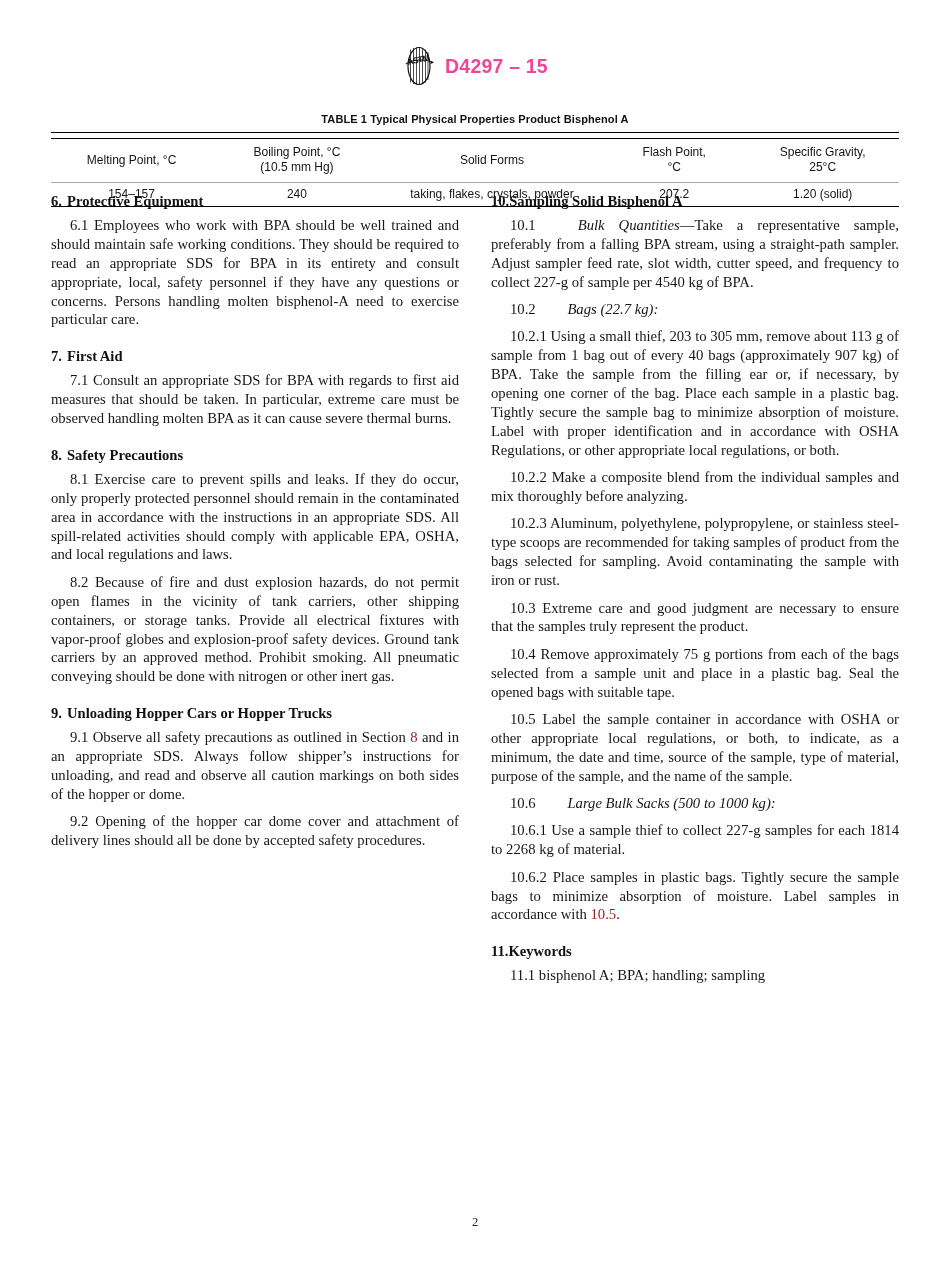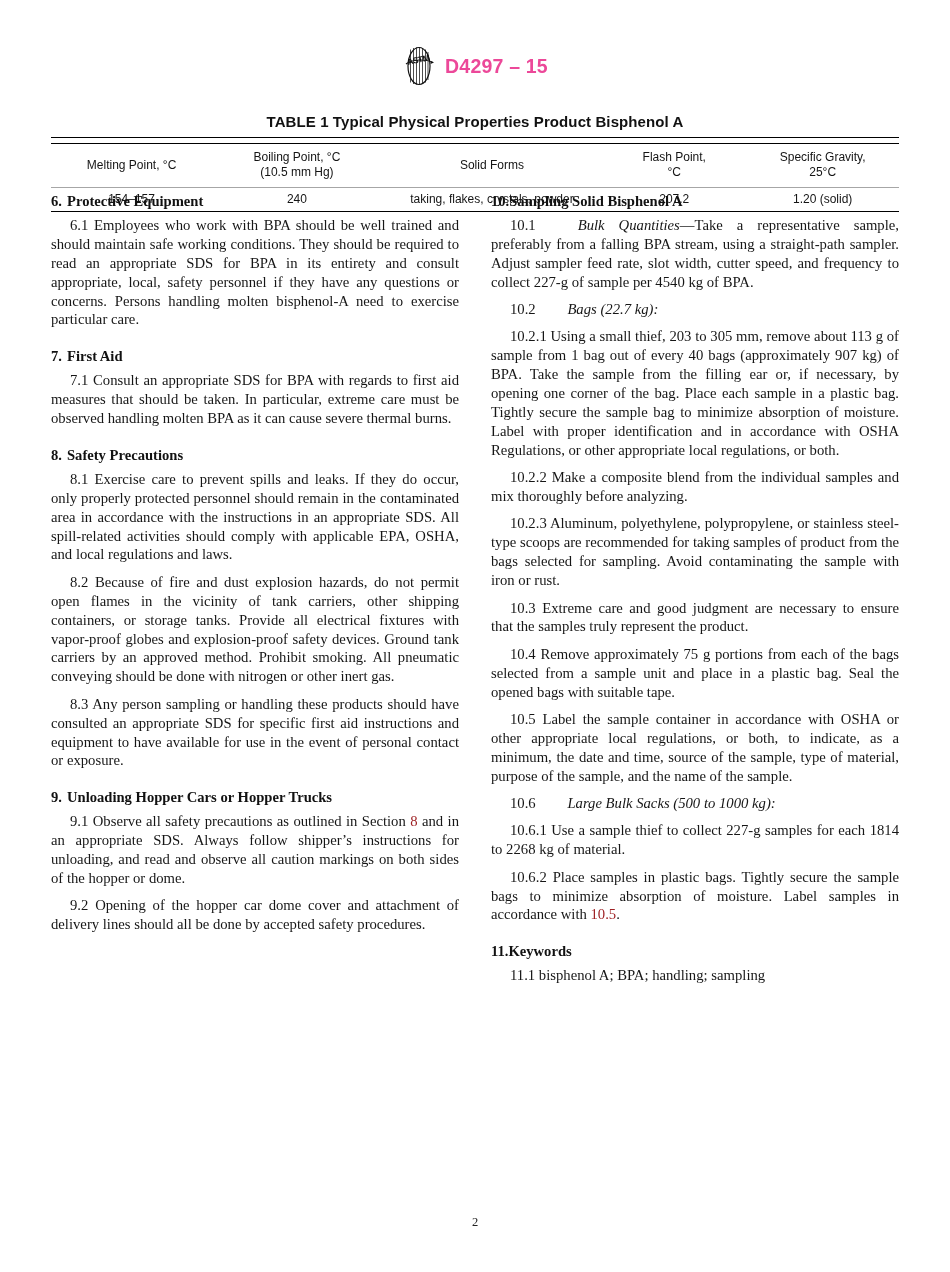--- a/index.html
+++ b/index.html
@@ -48,21 +48,21 @@
   }
 
   
   .table-wrap {
     margin: 26px 51px 0 51px;
   }
   .table-caption {
     text-align: center;
     font-family: "Liberation Sans", "DejaVu Sans", sans-serif;
     font-weight: bold;
-    font-size: 15px;
+    font-size: 11px;
     color: #111;
     margin-bottom: 7px;
     letter-spacing: 0.1px;
   }
   table.props {
     width: 100%;
     border-collapse: collapse;
     font-family: "Liberation Sans", "DejaVu Sans", sans-serif;
     font-size: 12px;
     color: #141414;
@@ -257,24 +257,20 @@
         <span class="sec-num">8.</span><span>Safety Precautions</span>
       </h2>
       <p class="para">
         <span class="plabel">8.1</span>
         <span>Exercise care to prevent spills and leaks. If they do occur, only properly protected personnel should remain in the contaminated area in accordance with the instructions in an appropriate SDS. All spill-related activities should comply with applicable EPA, OSHA, and local regulations and laws.</span>
       </p>
       <p class="para">
         <span class="plabel">8.2</span>
         <span>Because of fire and dust explosion hazards, do not permit open flames in the vicinity of tank carriers, other shipping containers, or storage tanks. Provide all electrical fixtures with vapor-proof globes and explosion-proof safety devices. Ground tank carriers by an approved method. Prohibit smoking. All pneumatic conveying should be done with nitrogen or other inert gas.</span>
       </p>
-      <p class="para">
-        <span class="plabel">8.3</span>
-        <span>Any person sampling or handling these products should have consulted an appropriate SDS for specific first aid instructions and equipment to have available for use in the event of personal contact or exposure.</span>
-      </p>
 
       <h2 class="sec-head spaced">
         <span class="sec-num">9.</span><span>Unloading Hopper Cars or Hopper Trucks</span>
       </h2>
       <p class="para">
         <span class="plabel">9.1</span>
         <span>Observe all safety precautions as outlined in Section</span>
         <a class="xref" href="#" style="text-decoration:none">8</a>
         <span>and in an appropriate SDS. Always follow shipper’s instructions for unloading, and read and observe all caution markings on both sides of the hopper or dome.</span>
       </p>

